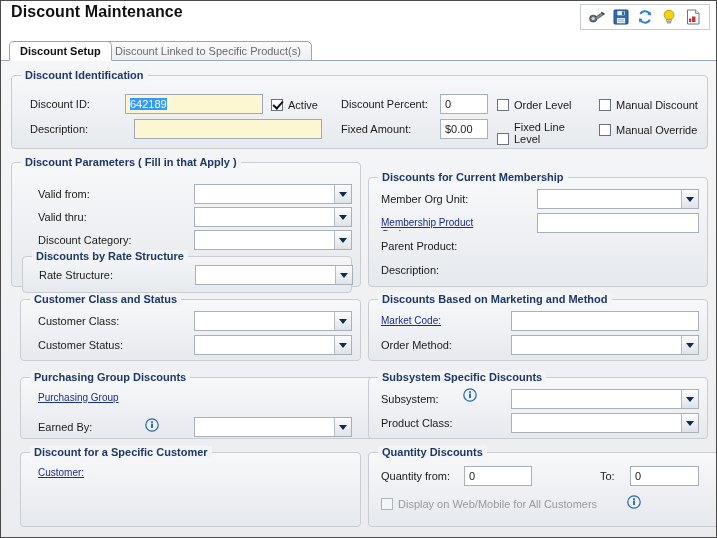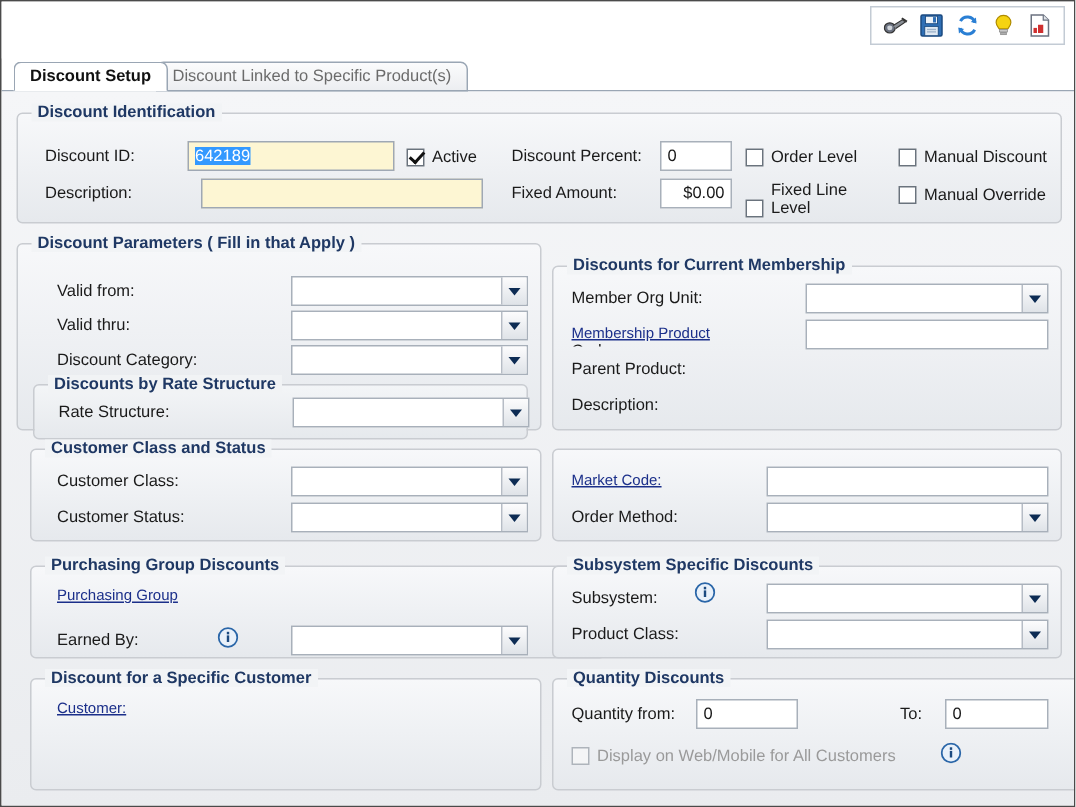--- a/index.html
+++ b/index.html
@@ -140,21 +140,21 @@
     height: 20px;
     border: 1px solid #a8b0ba;
     background: #ffffff;
     font-family: "Liberation Sans", sans-serif;
     font-size: 11px;
     color: #1a1a1a;
     padding: 0 4px;
     line-height: 18px;
   }
   .fld.yellow { background: #fdf6d3; border: 1px solid #9fa8b4; }
-  .fld.right { text-align: right; }
+  .fld.right { text-align: left; }
   .fld .selspan {
     background: #3399ff;
     color: #ffffff;
     padding: 0 0px;
   }
 
   
   .combo {
     position: absolute;
     height: 20px;
@@ -225,20 +225,21 @@
     height: 3px;
     overflow: hidden;
   }
 </style>
 </head>
 <body>
 
 <div id="app">
 
   <div class="header">
+    <div class="page-title">Discount Maintenance</div>
 
     <div class="toolbar">
       <div class="tb-icon" title="Search">
         <svg width="17" height="14" viewBox="0 0 17 14">
           <ellipse cx="4.2" cy="8.6" rx="3.6" ry="3.4" fill="#6b7280" stroke="#333" stroke-width="0.8"></ellipse>
           <ellipse cx="4.2" cy="8.6" rx="1.7" ry="1.6" fill="#cfd4da"></ellipse>
           <path d="M6.5 7 L12.5 3.2 L14.6 4.6 L8.2 9" fill="#8a8f96" stroke="#333" stroke-width="0.7"></path>
           <path d="M12.2 2.2 L15.6 4.4" stroke="#333" stroke-width="1.3" fill="none"></path>
         </svg>
       </div>
@@ -419,20 +420,21 @@
       <div class="link" style="left:12px; top:39px;">Membership Product</div>
       <div class="clip-sub" style="left:12px; top:50px;">Code:</div>
       <div class="fld" style="left:168px; top:35px; width:162px;"></div>
 
       <div class="lbl" style="left:12px; top:62px;">Parent Product:</div>
 
       <div class="lbl" style="left:12px; top:86px;">Description:</div>
     </div>
 
     <div class="group" style="left:367px; top:238px; width:340px; height:62px;">
+      <div class="legend">Discounts Based on Marketing and Method</div>
 
       <div class="link" style="left:12px; top:15px;">Market Code:</div>
       <div class="fld" style="left:142px; top:11px; width:188px;"></div>
 
       <div class="lbl" style="left:12px; top:39px;">Order Method:</div>
       <div class="combo" style="left:142px; top:35px; width:188px;">
         <span class="btn">
             <i></i>
           </span>
       </div>

